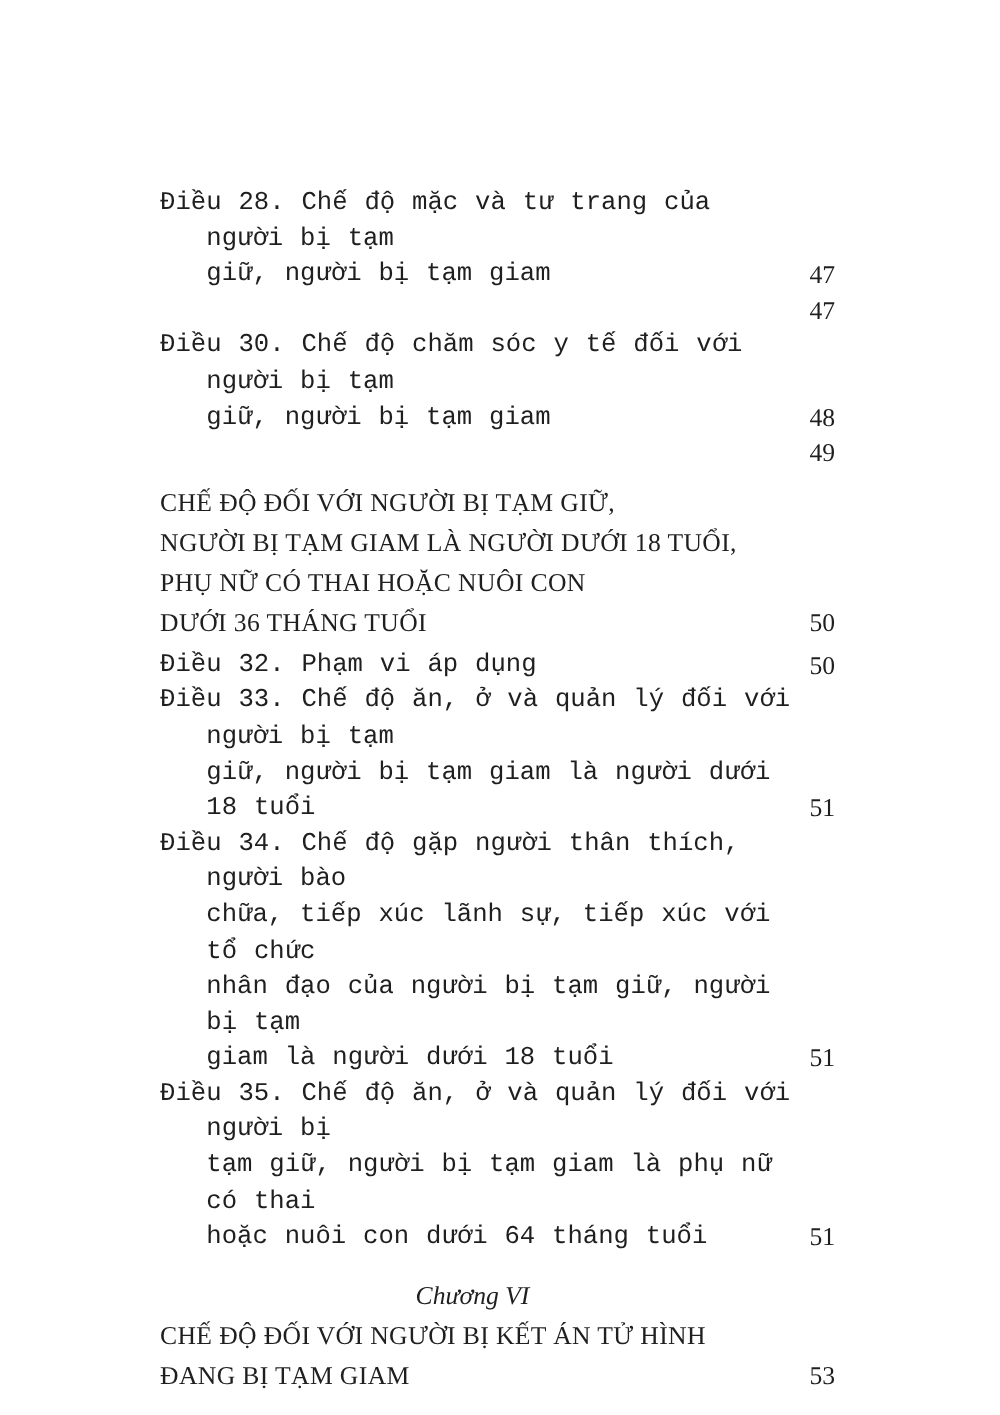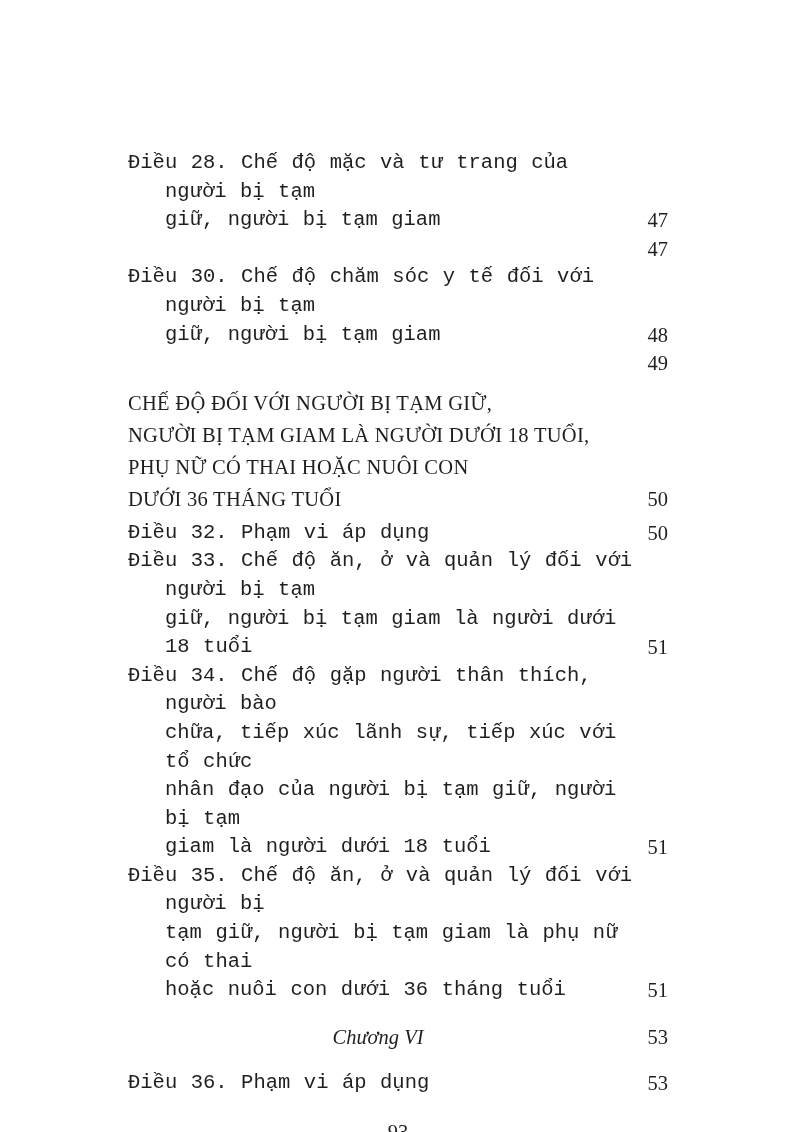--- a/index.html
+++ b/index.html
@@ -115,26 +115,28 @@
     <div class="entry-text">Điều 34. Chế độ gặp người thân thích, người bào
 chữa, tiếp xúc lãnh sự, tiếp xúc với tổ chức
 nhân đạo của người bị tạm giữ, người bị tạm
 giam là người dưới 18 tuổi</div>
     <div class="entry-page">51</div>
   </div>
 
   <div class="entry">
     <div class="entry-text">Điều 35. Chế độ ăn, ở và quản lý đối với người bị
 tạm giữ, người bị tạm giam là phụ nữ có thai
-hoặc nuôi con dưới 36 tháng tuổi</div>
+hoặc nuôi con dưới 64 tháng tuổi</div>
     <div class="entry-page">51</div>
   </div>
 
   <div class="chapter chapter-vi">
     <div class="chapter-name">Chương VI</div>
+    <div class="chapter-title">CHẾ ĐỘ ĐỐI VỚI NGƯỜI BỊ KẾT ÁN TỬ HÌNH
+ĐANG BỊ TẠM GIAM</div>
     <div class="chapter-page">53</div>
   </div>
 
   <div class="entry">
     <div class="entry-text">Điều 36. Phạm vi áp dụng</div>
     <div class="entry-page">53</div>
   </div>
 
   <div class="footer-page">93</div>
 

